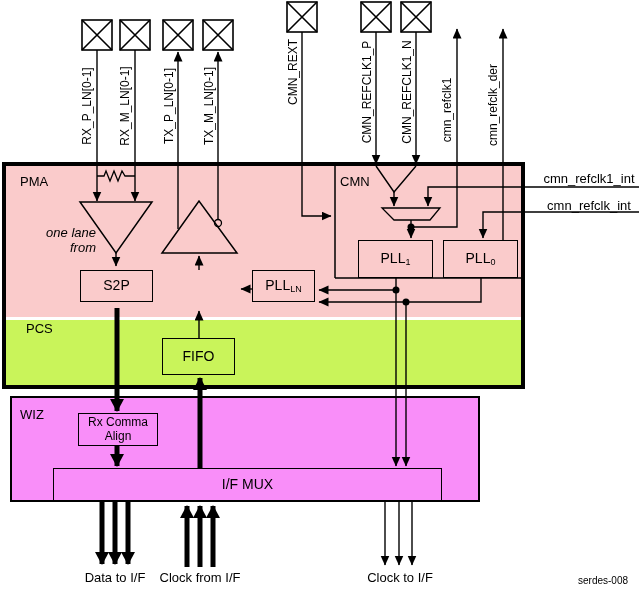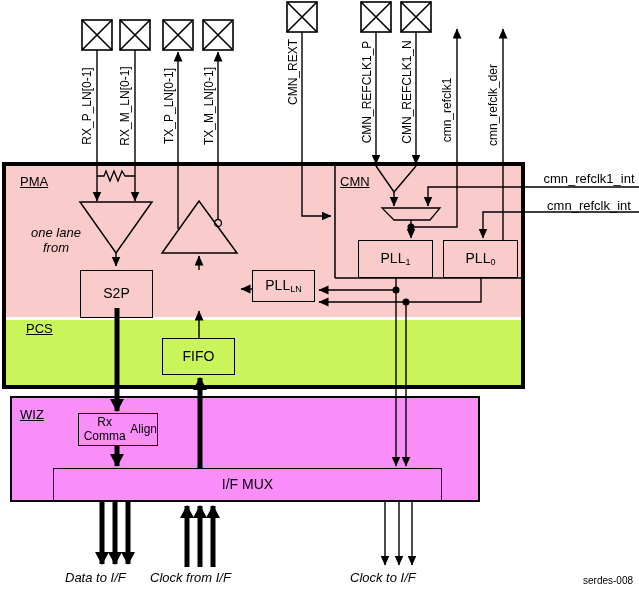--- a/index.html
+++ b/index.html
@@ -10,46 +10,46 @@
   #main-box{left:2px;top:162px;width:523px;height:227px;border:4px solid #000;
             box-sizing:border-box;display:flex;flex-direction:column;}
   #pma-area{height:151px;}
   #pcs-sep{height:3px;background:#ffffff;}
   #pcs-area{flex:1;}
   #wiz-box{left:10px;top:396px;width:470px;height:106px;border:2px solid #000;box-sizing:border-box;}
   
   .box{position:absolute;border:1.6px solid #000;box-sizing:border-box;background:transparent;
        display:flex;align-items:center;justify-content:center;font-size:14px;line-height:1.1;}
   .box .sub{font-size:9px;vertical-align:-2px;}
-  .box.small{font-size:12px;text-align:center;flex-direction:row;}
+  .box.small{font-size:12px;text-align:center;flex-direction:column;}
   
-  .lab{position:absolute;font-size:13px;white-space:nowrap;text-decoration:underline;}
+  .lab{position:absolute;font-size:13px;white-space:nowrap;}
   .vlabel{position:absolute;font-size:12px;white-space:nowrap;
           transform:translate(-50%,-50%) rotate(-90deg);}
   .rlabel{position:absolute;font-size:13px;width:100px;text-align:center;white-space:nowrap;}
-  .blabel{position:absolute;font-size:13px;width:100px;text-align:left;white-space:nowrap;font-style:italic;}
-  .note{position:absolute;left:16px;top:226px;width:80px;text-align:center;
+  .blabel{position:absolute;font-size:13px;width:100px;text-align:center;white-space:nowrap;}
+  .note{position:absolute;left:16px;top:226px;width:80px;text-align:right;
         font-style:italic;font-size:13px;line-height:1.15;}
-  #figure-id{position:absolute;left:578px;top:575px;width:60px;text-align:center;font-size:10px;}
+  #figure-id{position:absolute;left:578px;top:575px;width:60px;text-align:left;font-size:10px;}
   svg{position:absolute;left:0;top:0;pointer-events:none;}
 </style>
 </head>
 <body>
 
 <div id="stage">
 
   <div class="abs" id="main-box">
     <div id="pma-area" style="background-color: rgb(250, 203, 203);"></div>
     <div id="pcs-sep"></div>
     <div id="pcs-area" style="background-color: rgb(201, 244, 90);"></div>
   </div>
 
   <div class="abs" id="wiz-box" style="background-color: rgb(249, 142, 249);"></div>
 
-  <div class="box" style="left:80px;top:270px;width:73px;height:48px">
+  <div class="box" style="left:80px;top:270px;width:73px;height:32px">
     <span>S2P</span>
   </div>
   <div class="box" style="left:252px;top:270px;width:63px;height:32px">
     <span><span>PLL</span><span class="sub">LN</span></span>
   </div>
   <div class="box" style="left:358px;top:240px;width:75px;height:38px">
     <span><span>PLL</span><span class="sub">1</span></span>
   </div>
   <div class="box" style="left:443px;top:240px;width:75px;height:38px">
     <span><span>PLL</span><span class="sub">0</span></span>

